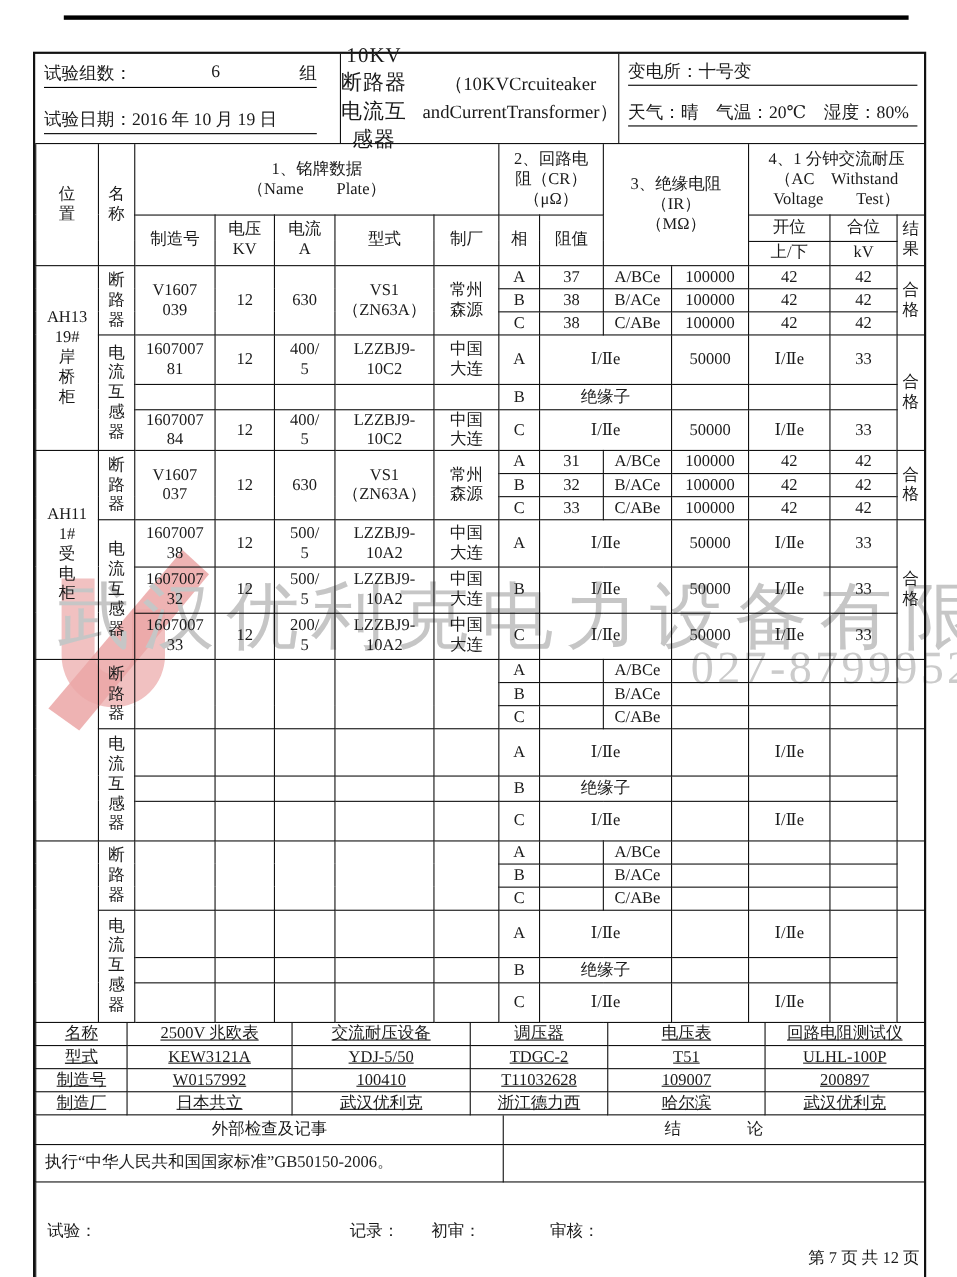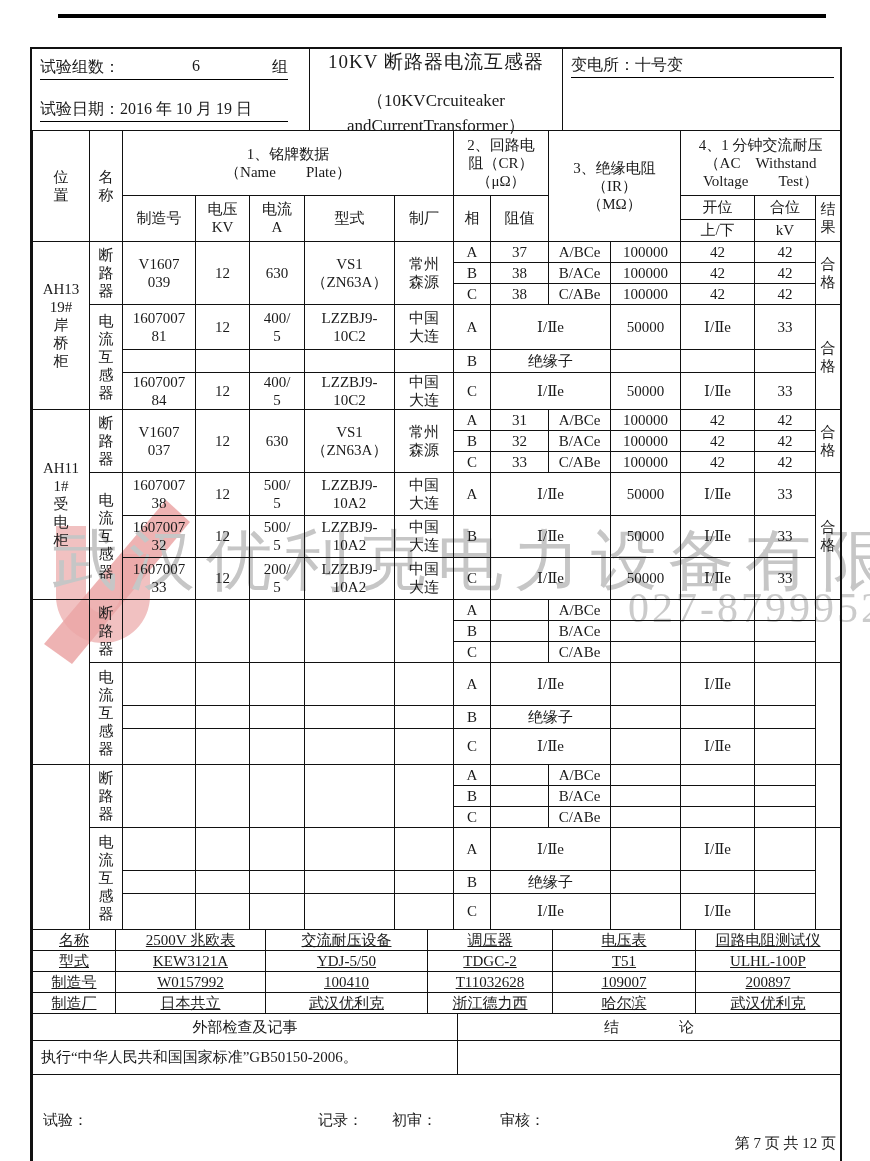--- a/index.html
+++ b/index.html
@@ -13,21 +13,21 @@
   .wm-company{left:52px;top:516px;font-size:66px;letter-spacing:11px;color:#c6c6c6;}
   .wm-url{left:262px;top:584px;font-size:46px;letter-spacing:2px;color:#cbcbcb;}
   .wm-phone{left:628px;top:584px;font-size:42px;letter-spacing:3px;color:#cbcbcb;}
   .wm-logo{left:28px;top:498px;width:165px;height:180px;}
 
   
   .band{display:flex;height:81px;border-bottom:1.5px solid #111;}
   .band>div{box-sizing:border-box;gap:14px;}
   .band-left{width:278px;border-right:1.5px solid #111;display:flex;flex-direction:column;
              justify-content:space-evenly;padding:4px 8px;font-size:16px;}
-  .band-center{width:253px;border-right:1.5px solid #111;display:flex;flex-direction:column;
+  .band-center{width:253px;border-right:1.5px solid #111;display:flex;flex-direction:row;
                justify-content:space-between;align-items:center;text-align:center;}
   .band-right{width:277px;display:flex;flex-direction:column;justify-content:flex-start;
               padding:6px 6px 0 8px;font-size:16px;gap:4px;}
   .uflex{display:flex;width:95%;border-bottom:1px solid #000;padding-bottom:1px;}
   .uflex .mid{flex:1;text-align:center;}
   .uline{display:inline-block;border-bottom:1px solid #000;padding-bottom:1px;}
   .band-center .ttl{font-size:19px;letter-spacing:1px;}
   .band-center .sub{font-size:17px;line-height:1.45;white-space:pre-line;}
 
   table{border-collapse:collapse;table-layout:fixed;width:808px;background:transparent;}
@@ -87,20 +87,21 @@
           <span>2016 年 10 月 19 日</span>
         </div>
       </div>
       <div class="band-center">
         <div class="ttl">10KV 断路器电流互感器</div>
         <div class="sub">（10KVCrcuiteaker
 andCurrentTransformer）</div>
       </div>
       <div class="band-right">
         <span class="uline" style="padding-right:60px;">变电所：十号变</span>
+        <span class="uline">天气：晴　气温：20℃　湿度：80%</span>
       </div>
     </div>
 
     <table id="main-table">
       <colgroup>
         <col style="width:57px">
           <col style="width:33px">
           <col style="width:73px">
           <col style="width:54px">
         <col style="width:55px">

